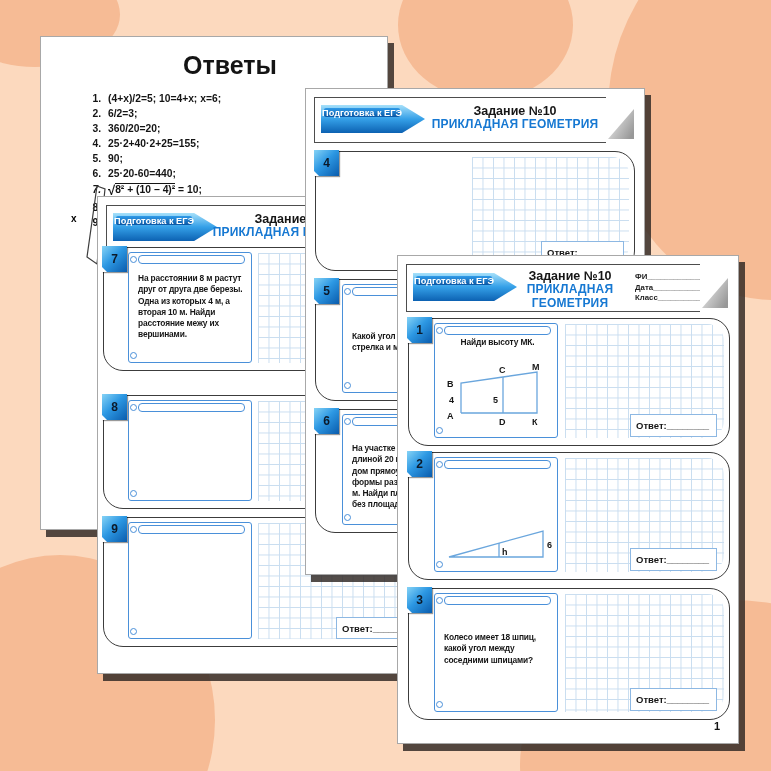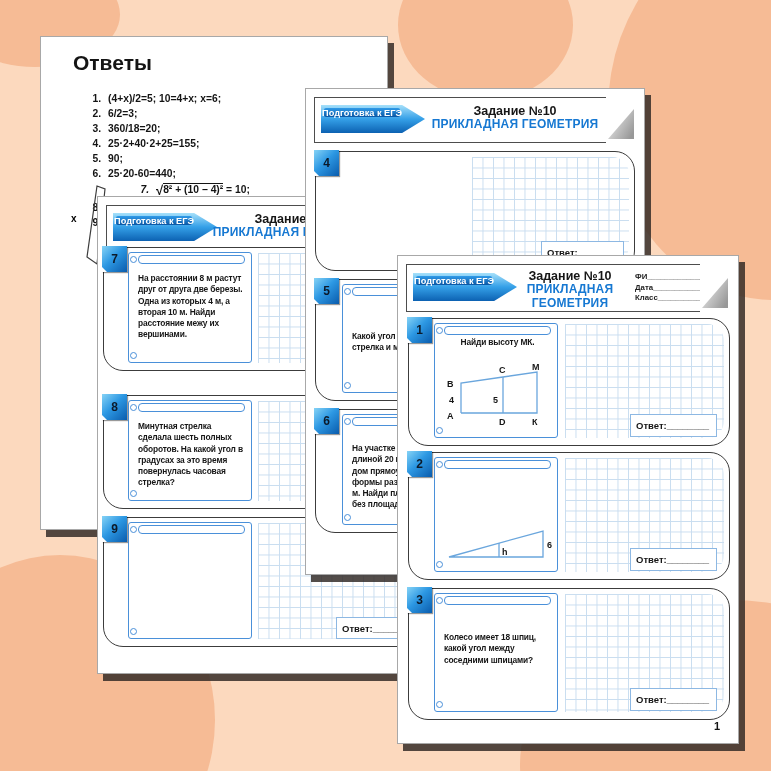--- a/index.html
+++ b/index.html
@@ -47,22 +47,22 @@
   .pline{white-space:nowrap;}
   .grid{position:absolute;background-color:#fff;
         background-image:linear-gradient(to right,#c9ddf0 1px,transparent 1px),
                          linear-gradient(to bottom,#c9ddf0 1px,transparent 1px);
         background-size:10.5px 10.5px;
         border-top-right-radius:17px;border-bottom-right-radius:17px;}
   .ansbox{position:absolute;background:#fff;border:1.1px solid #8db8e3;
         display:flex;align-items:center;padding-left:5px;font-size:9.5px;font-weight:bold;
         color:#161616;white-space:nowrap;overflow:hidden;}
   
-  .atitle{position:absolute;left:0;right:0;top:14px;
-        font-size:21px;font-weight:bold;color:#141414;padding-left:32px;}
+  .atitle{position:absolute;left:0;right:0;top:14px;text-align:center;
+        font-size:25px;font-weight:bold;color:#141414;padding-left:32px;}
   .ansrow{position:absolute;left:44px;font-size:10.3px;font-weight:bold;color:#141414;white-space:nowrap;}
   .ansrow .n{display:inline-block;width:16px;text-align:right;margin-right:7px;}
   .radline{display:inline-block;border-top:1.3px solid #141414;line-height:10px;padding-top:1px;}
   .radsign{font-size:13px;vertical-align:-2px;}
   .pagenum{position:absolute;right:18px;bottom:11px;font-size:11px;font-weight:bold;color:#141414;}
   svg text{font-family:"Liberation Sans","DejaVu Sans",sans-serif;font-weight:bold;}
 </style>
 </head>
 <body>
 
@@ -72,25 +72,25 @@
   <div class="blob" style="left:398px;top:-50px;width:175px;height:150px;"></div>
   <div class="blob" style="left:608px;top:-80px;width:330px;height:380px;"></div>
   <div class="blob" style="left:-95px;top:555px;width:310px;height:330px;"></div>
   <div class="blob" style="left:520px;top:600px;width:420px;height:330px;"></div>
 
   <div class="page" style="left:40px;top:36px;width:346px;height:492px;z-index:1;">
     <div class="atitle">Ответы</div>
 
     <div class="ansrow" style="top:56px;"><span class="n">1.</span><span>(4+x)/2=5; 10=4+x; x=6;</span></div>
     <div class="ansrow" style="top:71px;"><span class="n">2.</span><span>6/2=3;</span></div>
-    <div class="ansrow" style="top:86px;"><span class="n">3.</span><span>360/18=20;</span></div>
+    <div class="ansrow" style="top:86px;"><span class="n">3.</span><span>360/20=20;</span></div>
     <div class="ansrow" style="top:101px;"><span class="n">4.</span><span>25·2+40·2+25=155;</span></div>
     <div class="ansrow" style="top:116px;"><span class="n">5.</span><span>90;</span></div>
     <div class="ansrow" style="top:131px;"><span class="n">6.</span><span>25·20-60=440;</span></div>
-    <div class="ansrow" style="top:146px;margin-left:48px;">
+    <div class="ansrow" style="top:146px;">
       <span class="n" style="font-style:italic;">7.</span><span class="radsign">√</span><span class="radline">8² + (10 − 4)²</span><span> = 10;</span>
     </div>
     <div class="ansrow" style="top:165px;"><span class="n">8.</span><span>180;</span></div>
     <div class="ansrow" style="top:180px;"><span class="n">9.</span><span>15</span></div>
 
     <span style="position:absolute;left:30px;top:176px;font-size:10px;font-weight:bold;">x</span>
     <svg style="position:absolute;left:44px;top:147px;" width="22" height="82" viewBox="0 0 22 82">
       <polygon points="12,2 20,5 12,80 2,73" fill="none" stroke="#3d3d3d" stroke-width="1.2"></polygon>
     </svg>
   </div>
@@ -125,21 +125,20 @@
 
     <div class="task" style="left:5px;top:198px;width:324px;height:112px;">
       <div class="grid" style="left:154px;top:5px;right:5px;bottom:7px;"></div>
       <div class="tab">
           <span>8</span>
         </div>
       <div class="panel" style="left:24px;top:4px;width:122px;bottom:7px;">
         <div class="rod"></div>
         <div class="ringA"></div>
         <div class="ringB"></div>
-        <div class="ptext" style="top:20px;">Минутная стрелка сделала шесть полных оборотов. На какой угол в градусах за это время повернулась часовая стрелка?</div>
       </div>
       <div class="ansbox" style="right:9px;bottom:7px;width:76px;height:20px;">
           <span>Ответ:________</span>
         </div>
     </div>
 
     <div class="task" style="left:5px;top:320px;width:324px;height:128px;">
       <div class="grid" style="left:154px;top:5px;right:5px;bottom:7px;"></div>
       <div class="tab">
           <span>9</span>

